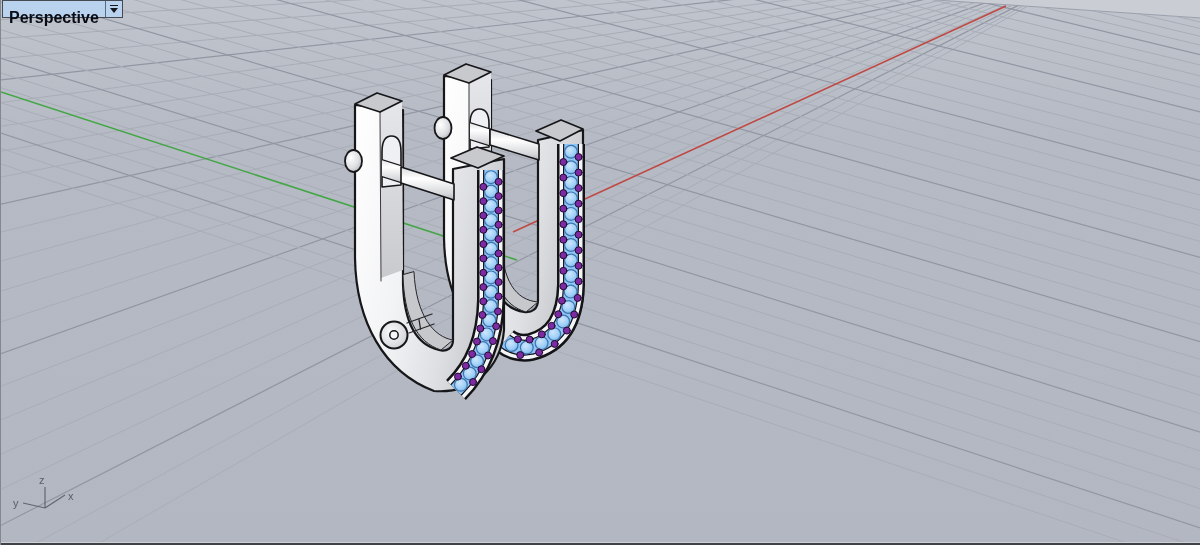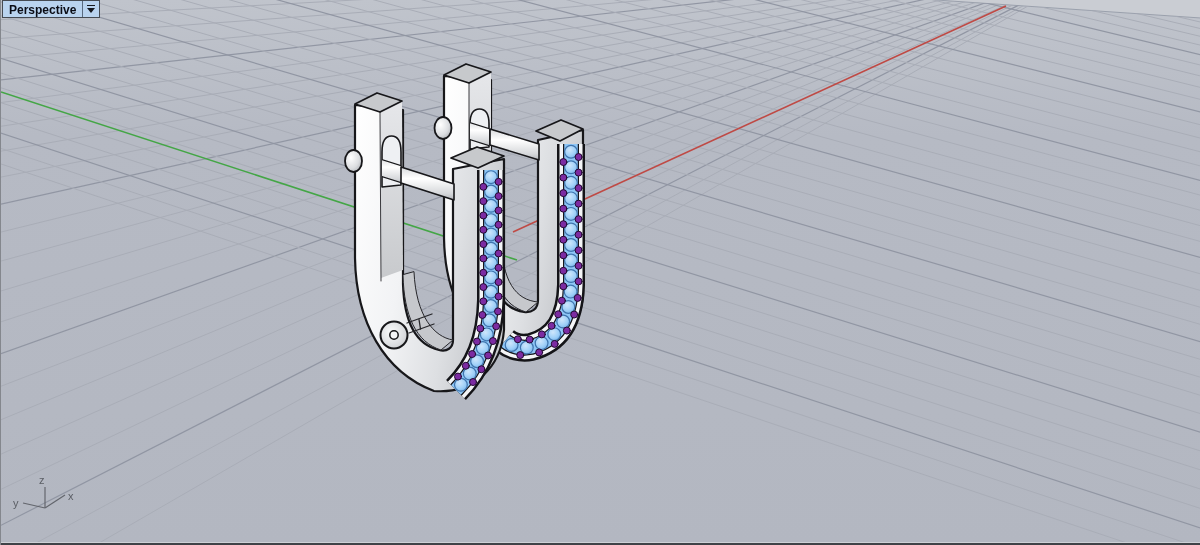--- a/index.html
+++ b/index.html
@@ -12,22 +12,22 @@
   }
   svg{position:absolute;left:0;top:0;display:block;}
   .viewport-tab{
     position:absolute;left:1px;top:0;height:18px;z-index:5;
     display:flex;align-items:stretch;
     background:var(--viewport-tab_bg,#b9d3ef);
     border:1px solid #454a52;border-left:1px solid #454a52;
     box-sizing:border-box;cursor:default;
   }
   .viewport-tab .label{
-    padding:1px 6px 0 6px;
-    font-size:12px;font-weight:bold;
+    padding:9px 6px 0 6px;
+    font-size:16px;font-weight:bold;
     color:var(--viewport-tab_text,#0b0d16);
     line-height:16px;white-space:nowrap;
   }
   .viewport-tab .sep{width:1px;background:#5a6b80;}
   .viewport-tab .dd{
     width:16px;display:flex;flex-direction:column;align-items:center;justify-content:center;
   }
   .viewport-tab .dd .bar{width:8px;height:1.5px;background:#16181f;margin-bottom:2px;}
   .viewport-tab .dd .tri{
     width:0;height:0;border-left:4px solid transparent;border-right:4px solid transparent;

